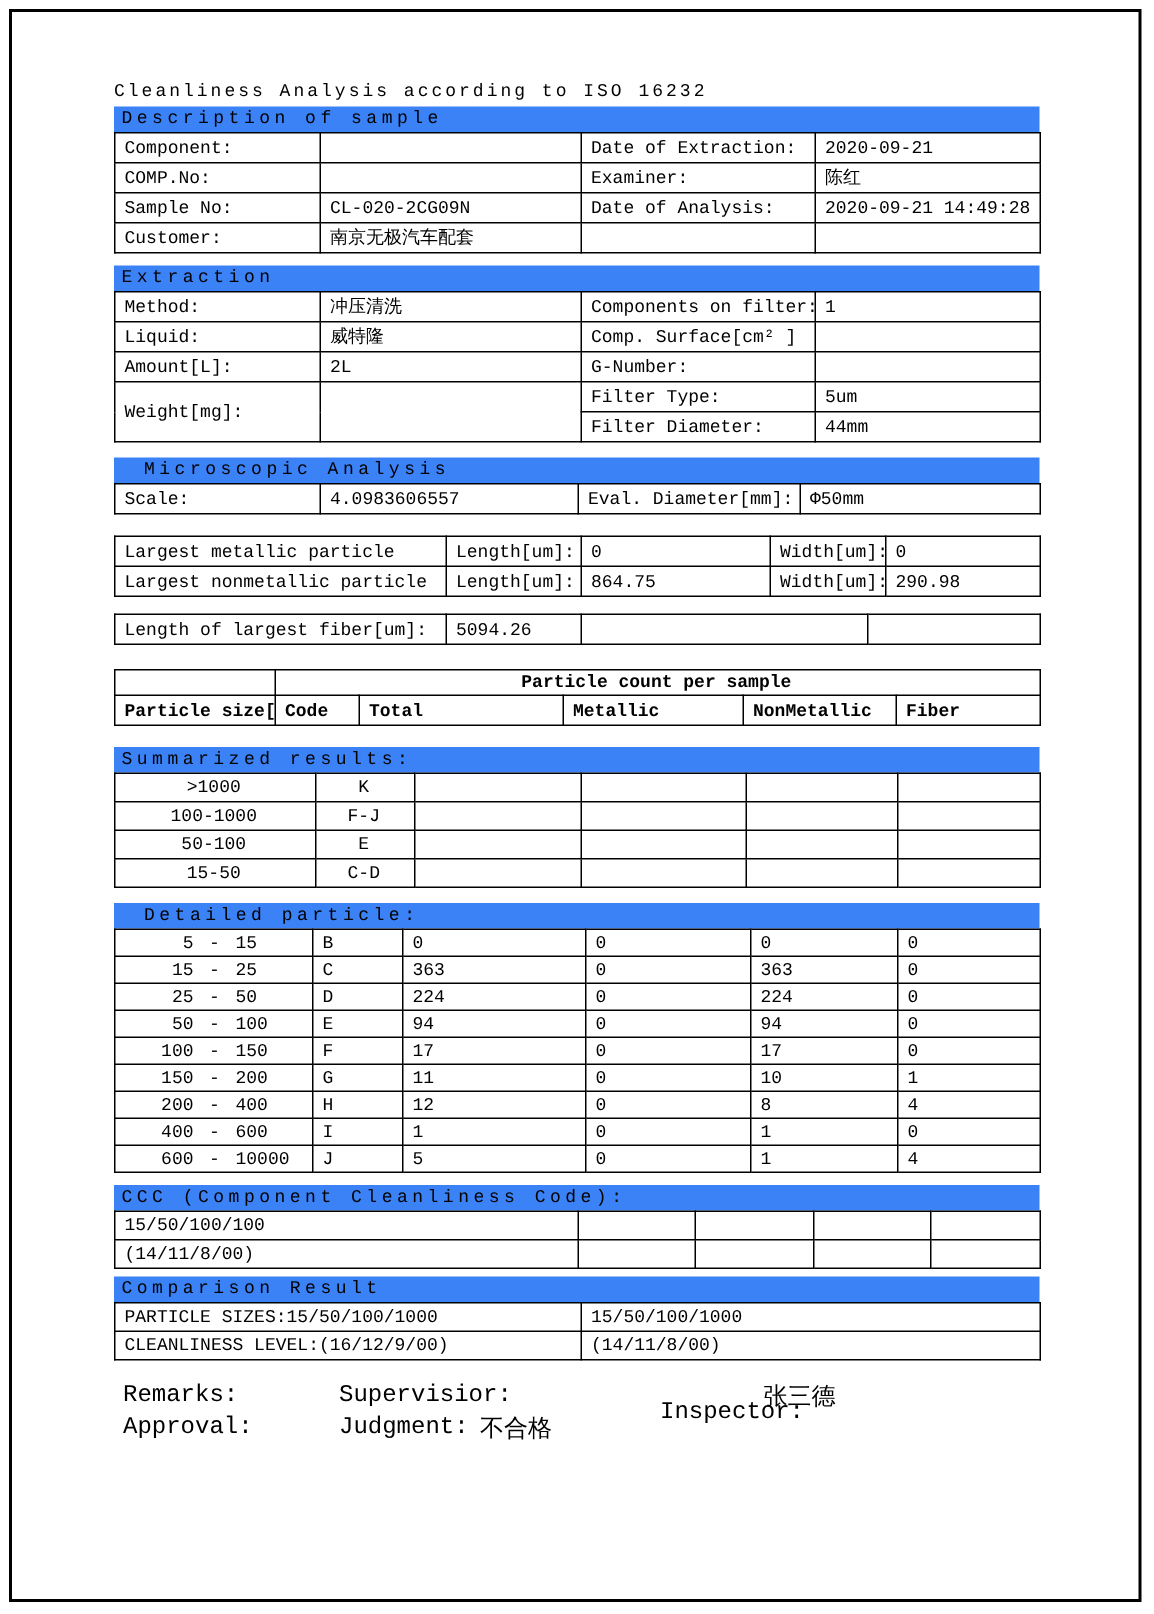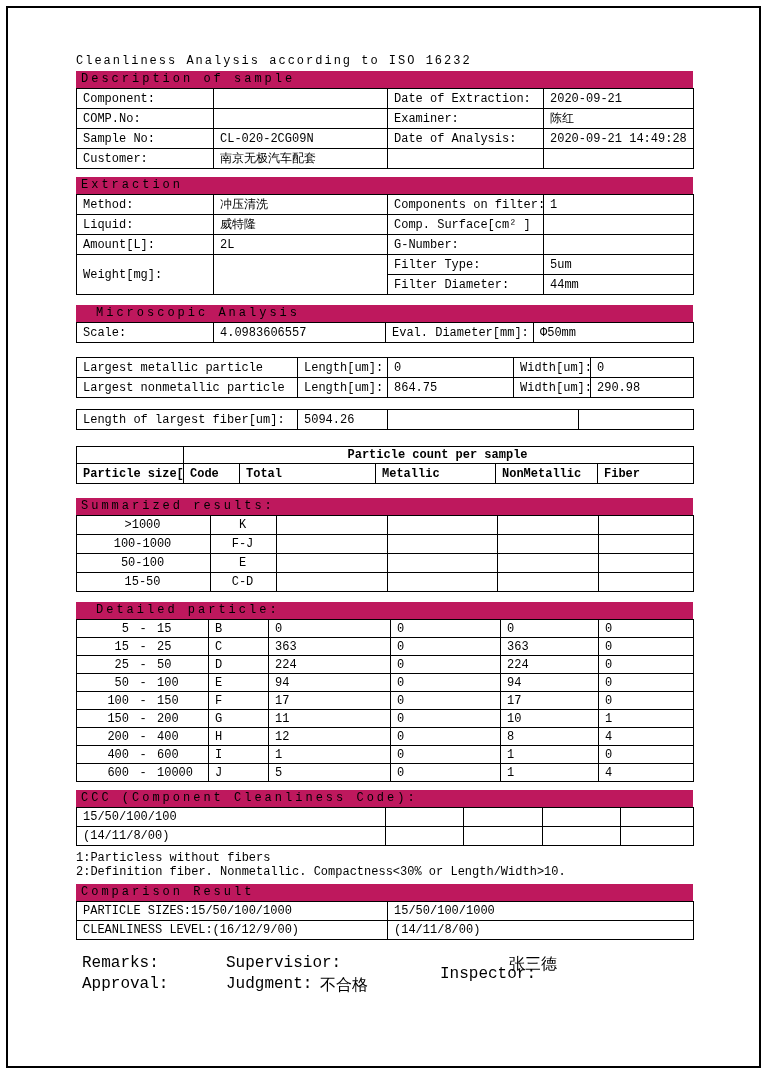--- a/index.html
+++ b/index.html
@@ -5,21 +5,21 @@
   * { margin:0; padding:0; box-sizing:border-box; }
   html,body { width:769px; height:1076px; background:#ffffff; }
   body {
     font-family:"Liberation Mono","DejaVu Sans Mono",monospace;
     color:#000; position:relative; overflow:hidden;
   }
   .page-border { position:absolute; left:6px; top:6px; width:755px; height:1062px;
                  border:2px solid #000; pointer-events:none; }
   .content { position:absolute; left:76px; top:0; width:617px; }
   .doc-title { margin-top:54px; height:17px; font-size:12px; letter-spacing:2px; white-space:nowrap; }
-  .bar { height:17px; line-height:17px; background:#be185d; font-size:12px;
+  .bar { height:17px; line-height:17px; background:#3b82f6; font-size:12px;
          letter-spacing:3px; padding-left:5px; white-space:nowrap; }
   table { border-collapse:collapse; table-layout:fixed; width:617px; font-size:12px; }
   td { border:1px solid #000; padding:0 2px 0 6px; overflow:hidden;
        white-space:nowrap; vertical-align:middle; }
   .center { text-align:center; padding-left:0; }
   .desc-table td, .ext-table td, .micro-table td, .largest-table td, .fiber-table td { height:20px; }
   .hdr-row1 td { height:17px; }
   .hdr-row2 td { height:20px; }
   .sum-table td, .ccc-table td, .cmp-table td { height:19px; }
   .det-table td { height:18px; }
@@ -417,24 +417,20 @@
       </tr>
         <tr>
         <td>(14/11/8/00)</td>
         <td></td>
         <td></td>
         <td></td>
         <td></td>
       </tr>
       </tbody>
   </table>
-  <div class="notes">
-    <div>1:Particless without fibers</div>
-    <div>2:Definition fiber. Nonmetallic. Compactness&lt;30% or Length/Width&gt;10.</div>
-  </div>
 
   <div class="bar mt5">Comparison Result</div>
   <table class="cmp-table">
     <colgroup>
         <col style="width:311px">
         <col style="width:306px">
       </colgroup>
     <tbody>
 
         <tr>

